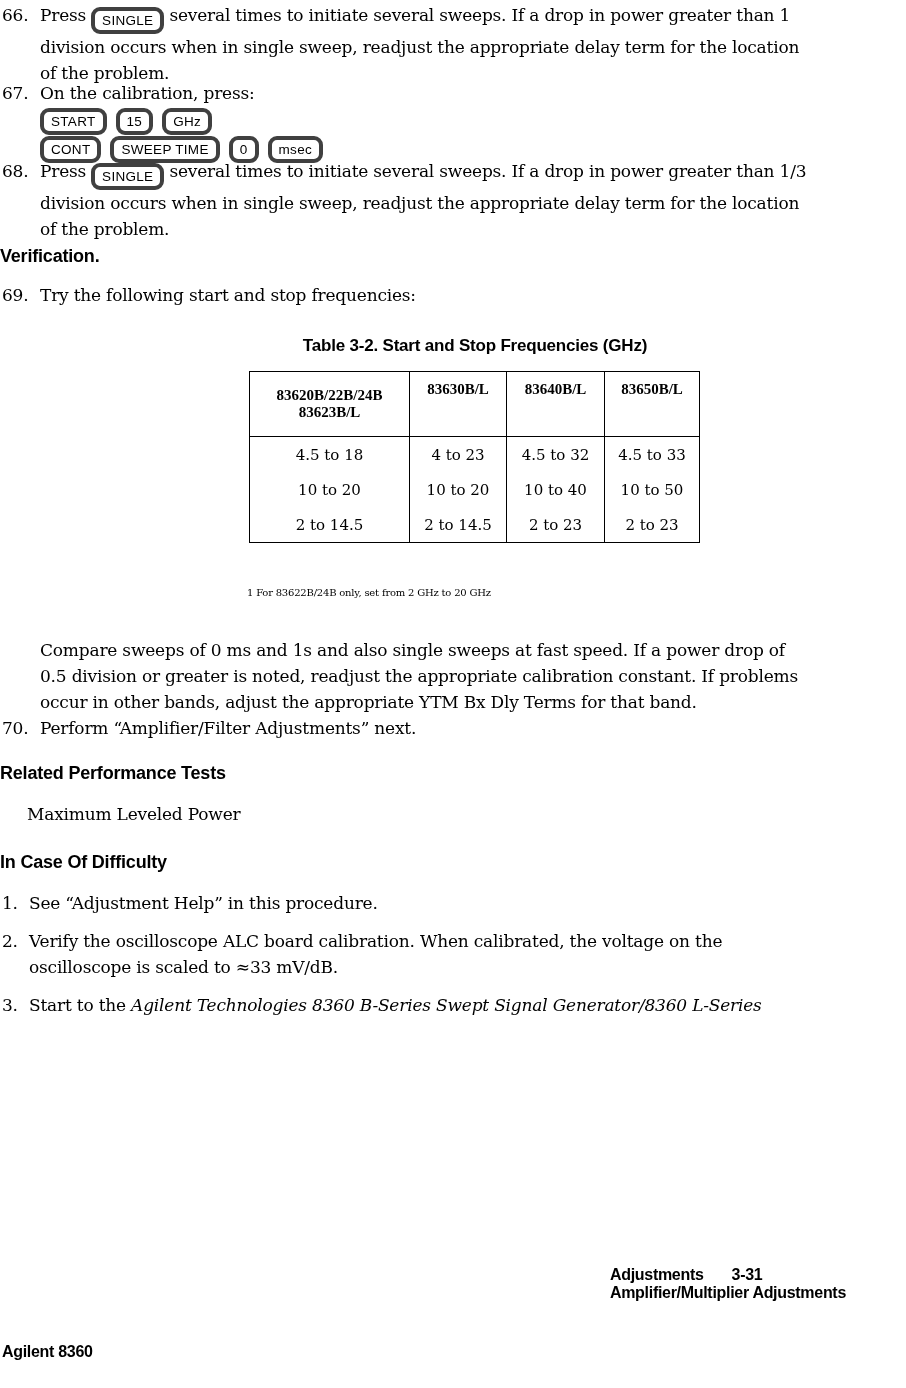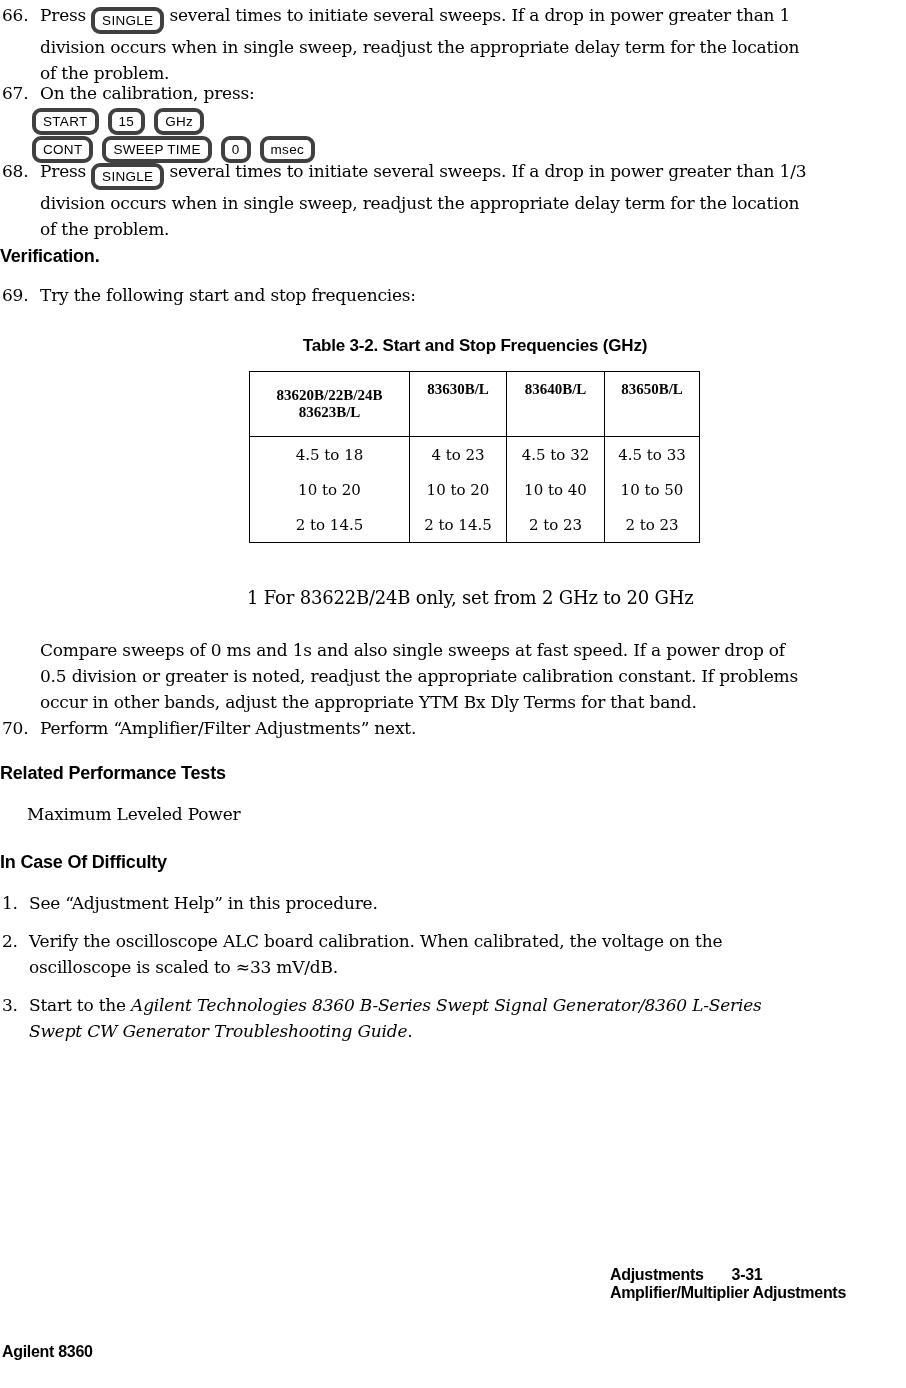--- a/index.html
+++ b/index.html
@@ -8,30 +8,30 @@
   .body-text{font-size:17px;line-height:26px;letter-spacing:-0.2px;}
   .step-num{display:inline-block;width:38px;vertical-align:top;}
   .cont-line{margin-left:38px;}
   .mini-num{display:inline-block;width:27px;vertical-align:top;}
   .mini-cont{margin-left:27px;}
   .sans-heading{font-family:"Liberation Sans",sans-serif;font-weight:bold;font-size:18px;letter-spacing:-0.2px;}
   .key{display:inline-block;font-family:"Liberation Sans",sans-serif;font-size:13.5px;font-weight:normal;
        line-height:16px;border:4px solid #404040;border-radius:9px;padding:2px 7px 1px 7px;
        letter-spacing:0.3px;white-space:nowrap;}
   .inline-key{margin:0 5px;vertical-align:-4px;}
-  .keyrow{margin-left:30px;margin-top:1px;height:27px;}
+  .keyrow{margin-left:38px;margin-top:1px;height:27px;}
   .keyrow .key{margin-right:9px;}
   table.freq{border-collapse:collapse;table-layout:fixed;width:450px;}
   table.freq th, table.freq td{border-left:1px solid #000;text-align:center;vertical-align:middle;
        font-size:15px;padding:0;}
   table.freq th{font-weight:bold;height:55px;border-bottom:1px solid #000;font-family:Liberation Serif, serif;}
   table.freq td{height:35px;font-weight:normal;}
   table.freq th:first-child, table.freq td:first-child{border-left:none;}
   .tbl-title{font-family:"Liberation Sans",sans-serif;font-weight:bold;font-size:17px;text-align:center;width:450px;letter-spacing:-0.2px;}
-  .footnote{font-size:18px;letter-spacing:-0.2px;}
+  .footnote{font-size:10px;letter-spacing:-0.2px;}
   sup.fnmark{font-size:11px;vertical-align:5px;line-height:0;}
   .footer-sans{font-family:Liberation Sans, sans-serif;font-weight:bold;font-size:16px;letter-spacing:-0.3px;}
   .italic{font-style:italic;}
   .gap-inline{display:inline-block;width:28px;}
 </style>
 </head>
 <body>
 
 <div class="abs body-text" style="left:2px;top:2px;width:900px;">
   <div>
@@ -136,23 +136,20 @@
   <div>
     <span class="mini-num">2.</span><span>Verify the oscilloscope ALC board calibration. When calibrated, the voltage on the</span>
   </div>
   <div class="mini-cont">oscilloscope is scaled to ≈33 mV/dB.</div>
 </div>
 
 <div class="abs body-text" style="left:2px;top:992px;width:900px;">
   <div>
     <span class="mini-num">3.</span><span>Start to the</span>&nbsp;<span class="italic">Agilent Technologies 8360 B-Series Swept Signal Generator/8360 L-Series</span>
   </div>
-  <div class="mini-cont">
-    <span class="italic">Swept CW Generator Troubleshooting Guide</span><span>.</span>
-  </div>
 </div>
 
 <div class="abs footer-sans" style="left:2px;top:1343px;">Agilent 8360</div>
 <div class="abs footer-sans" style="right:2px;top:1266px;text-align:left;">
   <div>
     <span>Adjustments</span><span class="gap-inline"></span><span>3-31</span>
   </div>
   <div style="padding-right:58px;">Amplifier/Multiplier Adjustments</div>
 </div>
 

